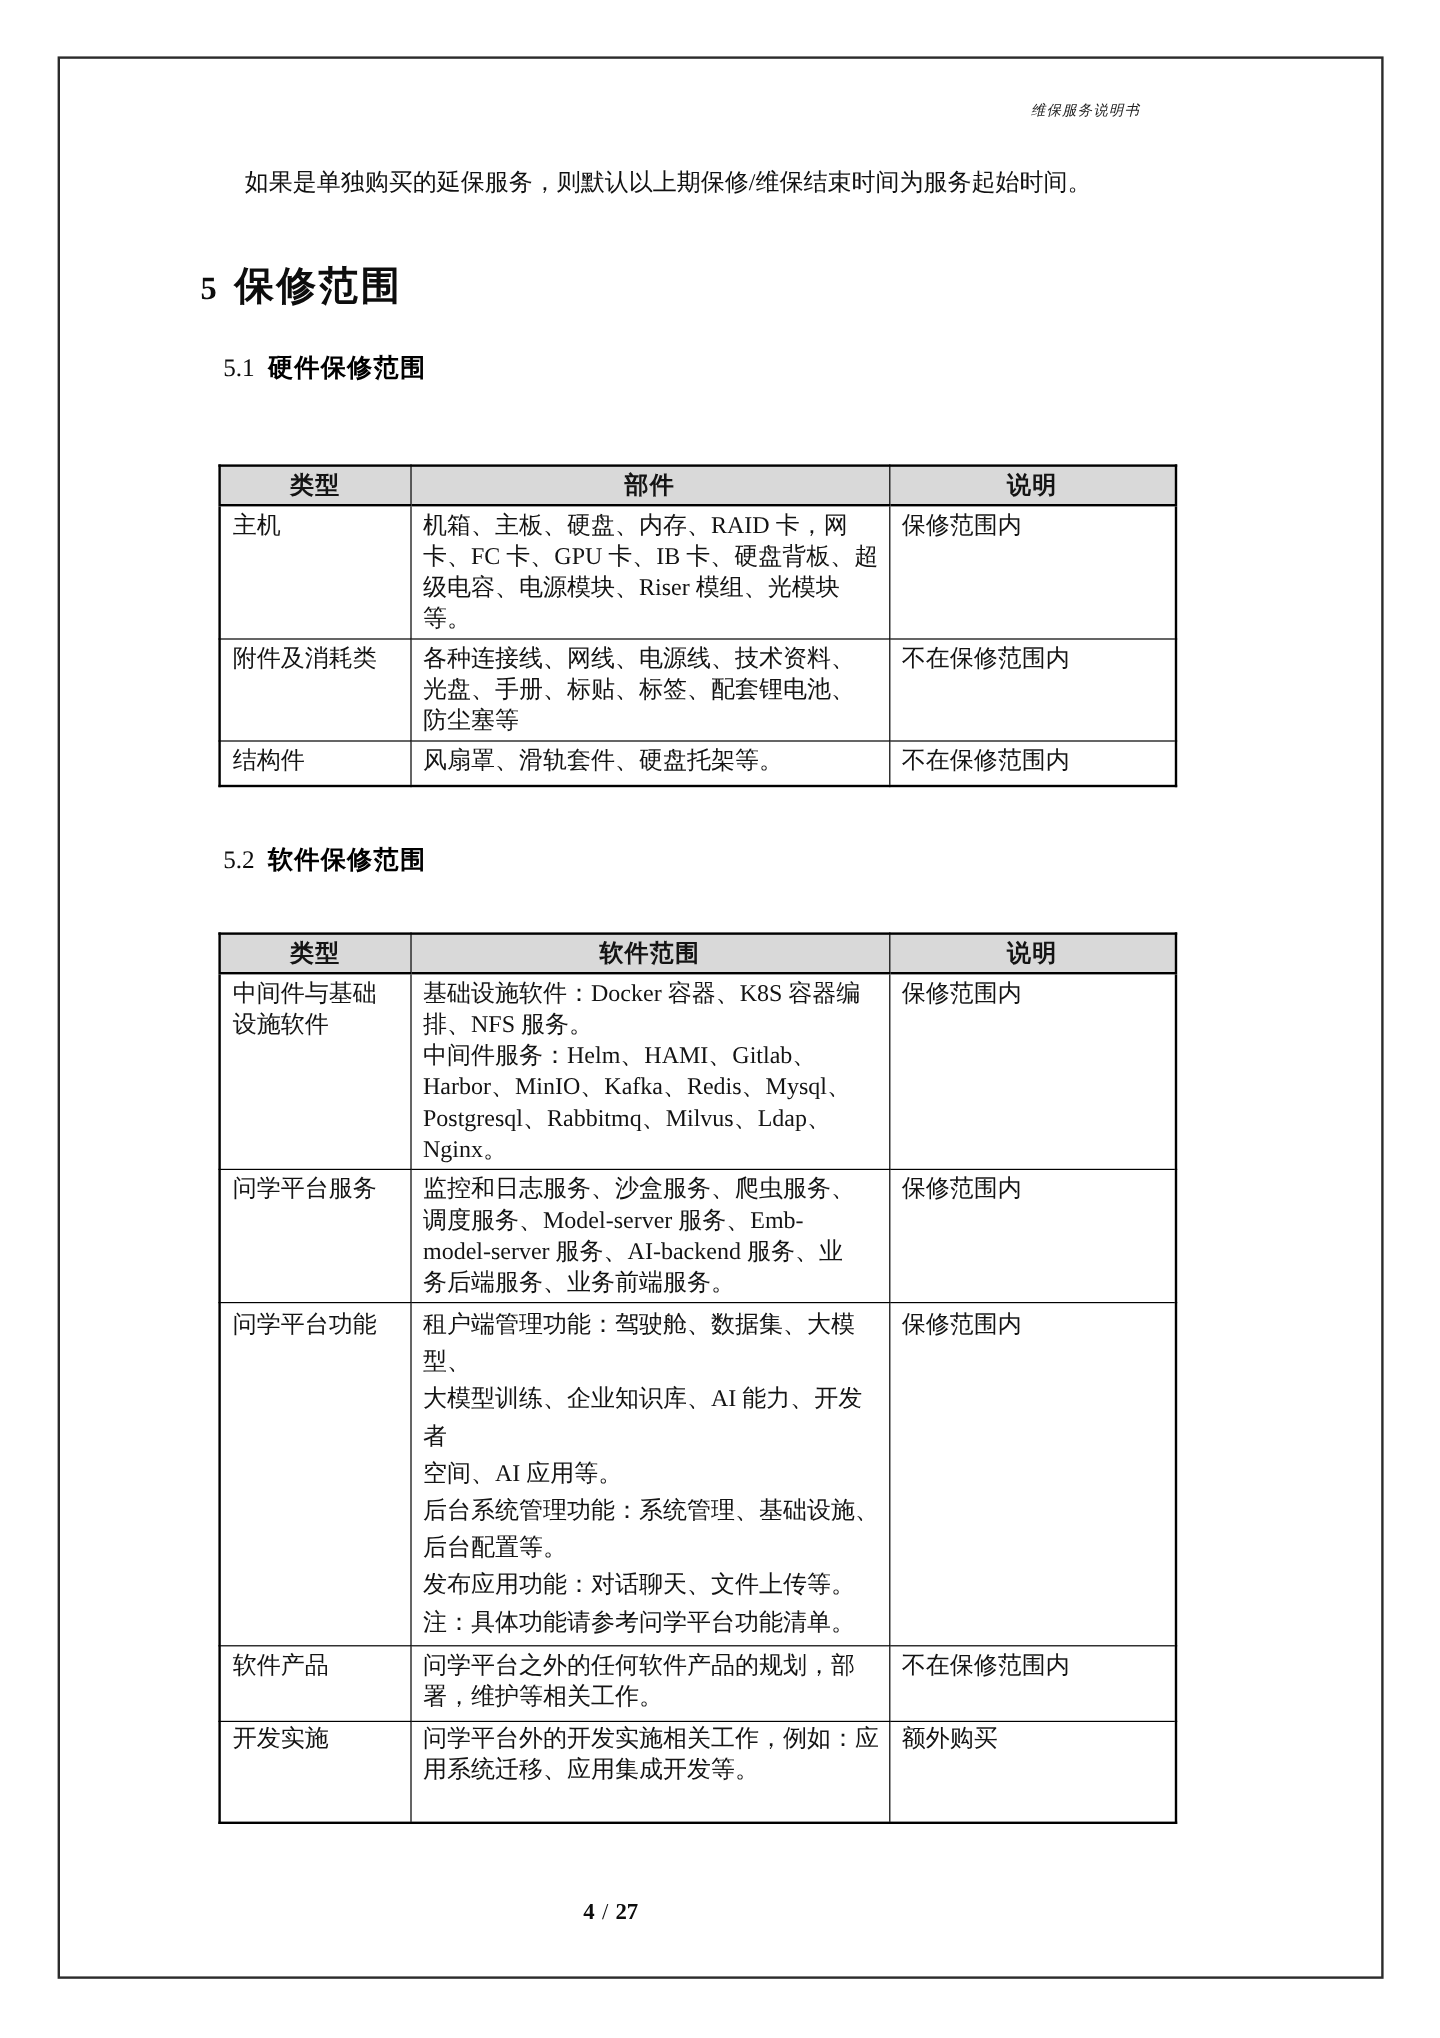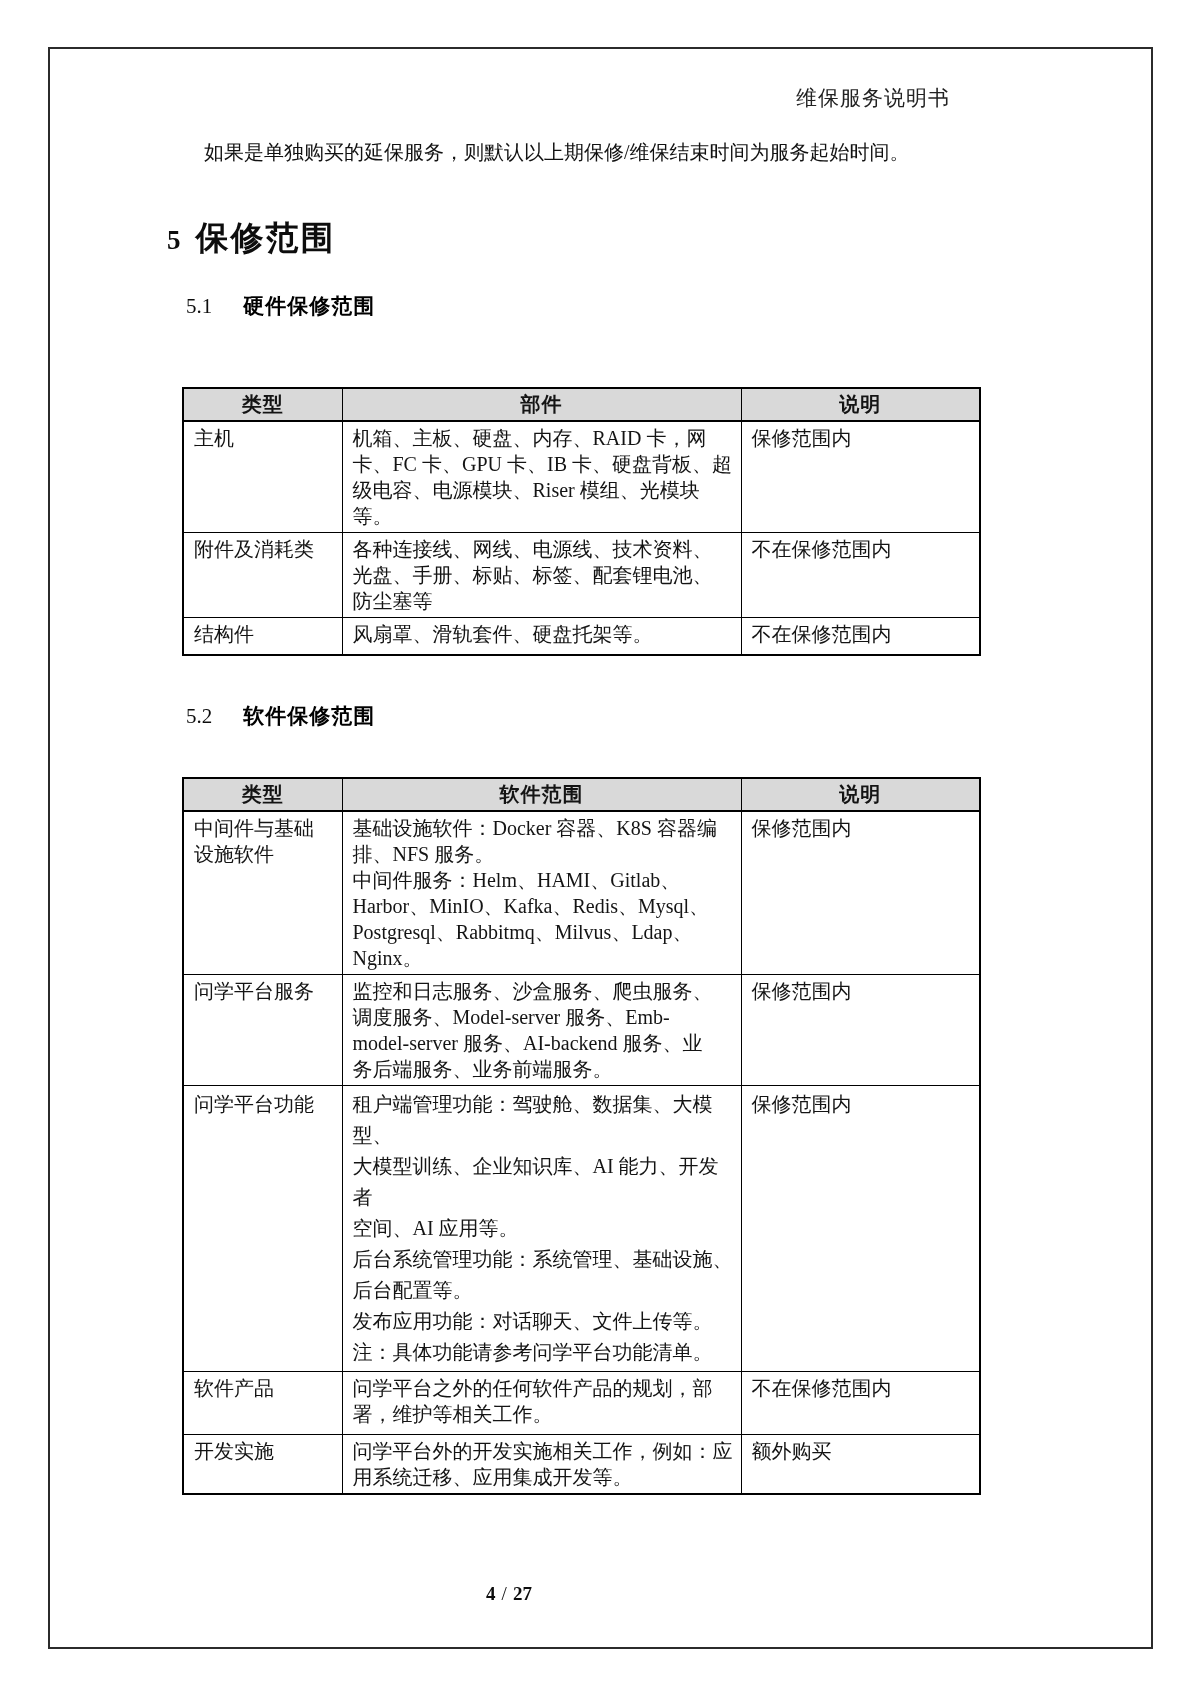--- a/index.html
+++ b/index.html
@@ -12,39 +12,39 @@
     overflow: hidden;
   }
   .page { position: absolute; inset: 0; background: #fff; }
   .frame {
     position: absolute; left: 48px; top: 47px;
     width: 1105px; height: 1602px;
     border: 2px solid #2b2b2b;
   }
   .header-right {
     position: absolute; top: 84px; right: 250px;
-    font-size: 21px; letter-spacing: 1px; color: #222;
+    font-size: 12px; letter-spacing: 1px; color: #222; font-style: italic;
   }
   .intro {
     position: absolute; top: 138px; left: 204px; width: 760px;
     font-size: 20px; line-height: 28px; color: #111;
   }
   .h-sec {
     position: absolute; left: 167px; top: 216px;
     display: flex; align-items: baseline;
   }
   .h-sec .hnum {
     font-family: "Liberation Serif", "DejaVu Serif", serif;
     font-size: 27px; font-weight: bold; margin-right: 15px; color: #0d0d0d;
   }
   .h-sec .htitle {
     font-family: "Liberation Sans", "DejaVu Sans", sans-serif;
     font-size: 33px; font-weight: bold; letter-spacing: 2px; color: #0d0d0d;
   }
-  .h-sub { position: absolute; left: 186px; display: flex; align-items: baseline; gap: 20px; }
+  .h-sub { position: absolute; left: 186px; display: flex; align-items: baseline; }
   .h-sub .hnum {
     font-family: "Liberation Serif", "DejaVu Serif", serif;
     font-size: 21px; font-weight: normal; margin-right: 11px; color: #0d0d0d;
   }
   .h-sub .htitle {
     font-family: "Liberation Sans", "DejaVu Sans", sans-serif;
     font-size: 21px; font-weight: bold; letter-spacing: 1px; color: #000000;
   }
   .h-51 { top: 292px; }
   .h-52 { top: 702px; }
@@ -197,21 +197,21 @@
 发布应用功能：对话聊天、文件上传等。
 注：具体功能请参考问学平台功能清单。</td>
         <td class="c-note">保修范围内</td>
       </tr>
       <tr style="height:63px;">
         <td class="c-type">软件产品</td>
         <td class="c-scope">问学平台之外的任何软件产品的规划，部
 署，维护等相关工作。</td>
         <td class="c-note">不在保修范围内</td>
       </tr>
-      <tr style="height:59px;">
+      <tr style="height:84px;font-family:Liberation Mono, monospace;">
         <td class="c-type">开发实施</td>
         <td class="c-scope">问学平台外的开发实施相关工作，例如：应
 用系统迁移、应用集成开发等。</td>
         <td class="c-note">额外购买</td>
       </tr>
     </tbody>
   </table>
 
   <div class="footer">
     <span class="num">4</span><span class="sep">/</span><span class="num">27</span>

